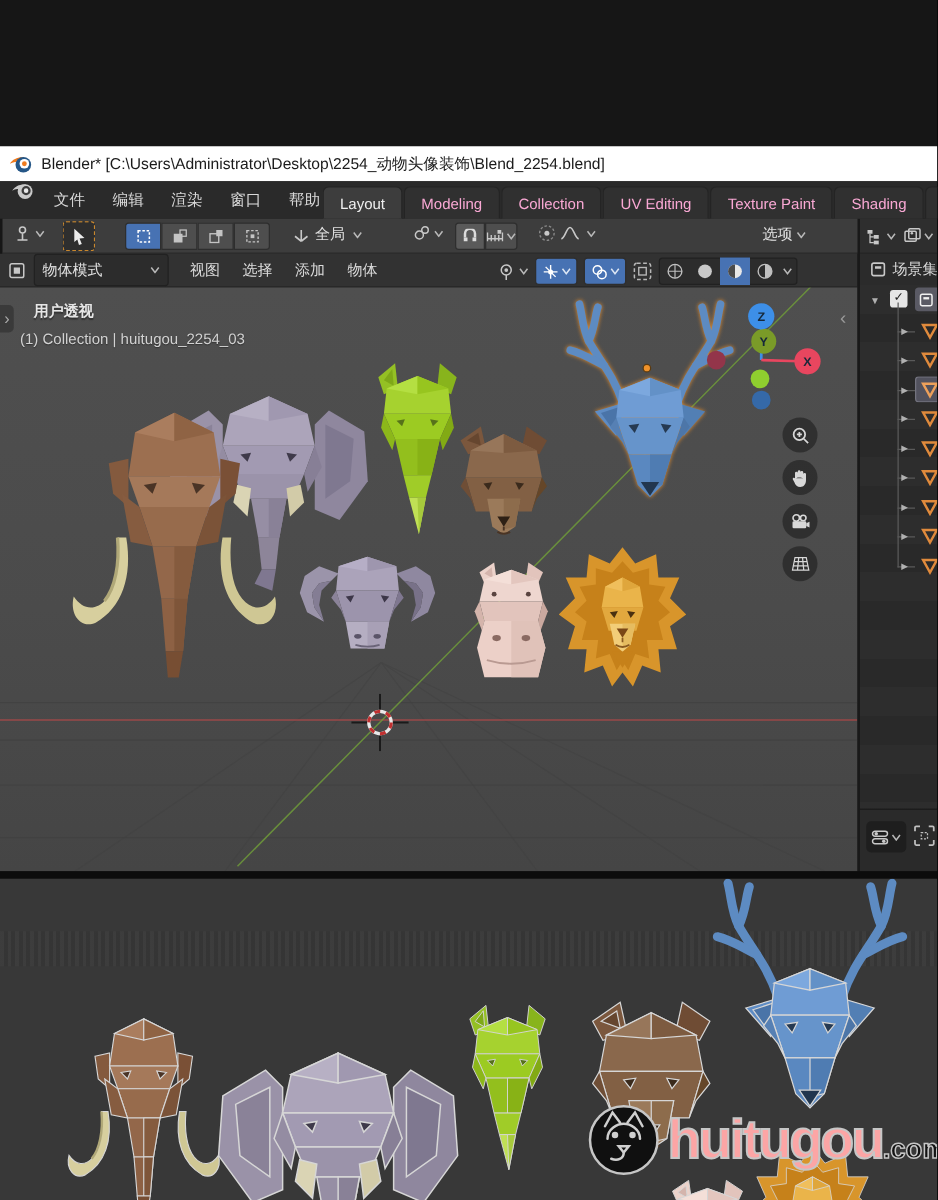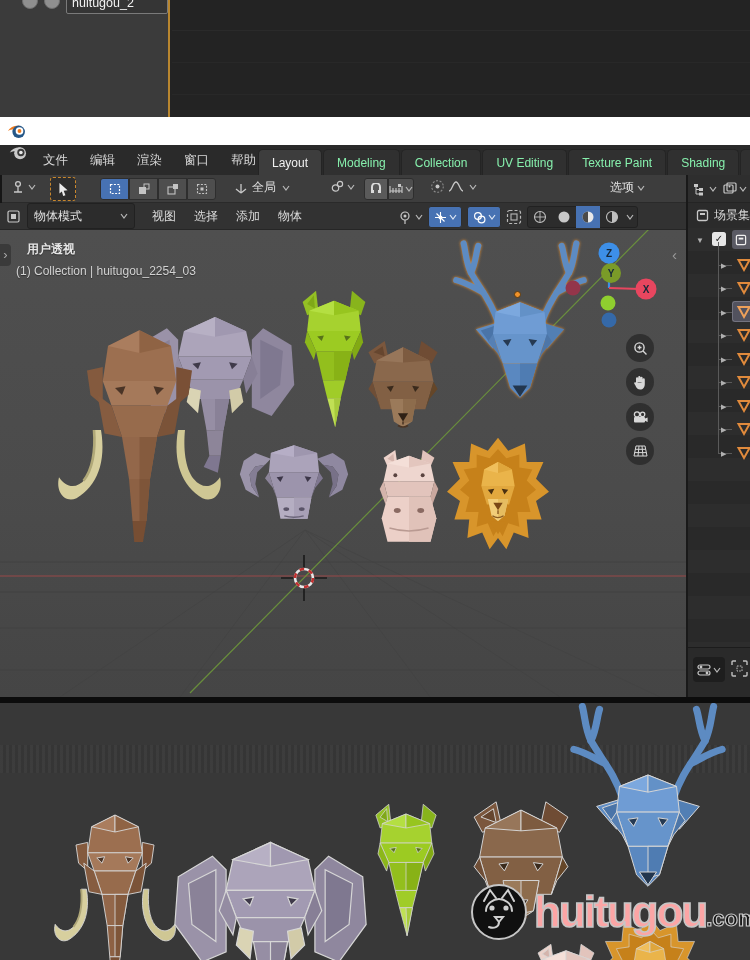--- a/index.html
+++ b/index.html
@@ -13,21 +13,21 @@
 #toppanel .leftpane{position:absolute;left:0;top:0;width:170px;height:117px;background:#3b3b3b;border-right:2px solid #b8862f}
 .viscircle{position:absolute;width:16px;height:16px;border-radius:50%;background:#8f8f8f;border:1px solid #6e6e6e}
 #namefield{position:absolute;left:66px;top:-8px;width:102px;height:22px;background:#353535;border:1px solid #7a7a7a;border-radius:2px;color:#f2f2f2;font-size:12.5px;line-height:20px;padding:0 5px;overflow:hidden}
 
 #titlebar{left:0;top:117px;width:750px;height:28px;background:#ffffff;display:flex;align-items:center}
 #titlebar .title{color:#1b1b1b;font-size:12.5px;margin-left:6px;white-space:nowrap}
 
 #menurow{left:0;top:145px;width:750px;height:30px;background:#2a2a2a;display:flex;}
 .menu-item{color:#d8d8d8;font-size:12.5px;padding:0 11px;line-height:30px;cursor:default}
 #tabs{position:absolute;left:258px;top:0;height:30px;display:flex;align-items:flex-end;gap:1px}
-.tab{height:26px;line-height:26px;padding:0 13px;font-size:12px;color:#86efac;background:#303030;border-radius:5px 5px 0 0;border:1px solid #242424;border-bottom:none;cursor:default;white-space:nowrap}
+.tab{height:26px;line-height:26px;padding:0 13px;font-size:12px;color:#f9a8d4;background:#303030;border-radius:5px 5px 0 0;border:1px solid #242424;border-bottom:none;cursor:default;white-space:nowrap}
 .tab.active{background:#3d3d3d;color:#f0f0f0}
 
 #toolrow{left:2px;top:175px;width:686px;height:28px;background:#3d3d3d;border-bottom:1px solid #2a2a2a}
 .ibtn{display:inline-flex;align-items:center;justify-content:center;height:22px;background:#4e4e4e;border:1px solid #2e2e2e;cursor:default}
 .chev{width:8px;height:6px;margin-left:2px}
 .lbl{color:#e0e0e0;font-size:12px;white-space:nowrap}
 
 #vphead{left:0;top:203px;width:686px;height:27px;background:#323232;border-bottom:1px solid #262626;display:flex;align-items:center}
 .dropbox{display:inline-flex;align-items:center;background:#2c2c2c;border:1px solid #212121;border-radius:3px;height:21px;padding:12px 6px;cursor:default}
 .hmenu{color:#dcdcdc;font-size:12px;padding:0 9px;cursor:default}
@@ -213,38 +213,29 @@
  <polygon points="55,68 66,68 62,86 55,88" fill="#e6bc60"></polygon>
  <polygon points="50,72 60,72 55,80" fill="#7a4716"></polygon>
  <path d="M55,80 L55,84 M49,86 Q55,90 61,86" stroke="#8a5a20" stroke-width="1.5" fill="none"></path>
  <polygon points="46,92 64,92 55,106" fill="#c6811a"></polygon>
 </symbol>
 </defs>
 </svg>
 
 <div id="root">
 
-  <div id="toppanel" class="abs">
-    <div class="leftpane">
-      <div class="viscircle" style="left:22px;top:-7px"></div>
-      <div class="viscircle" style="left:44px;top:-7px"></div>
-      <div id="namefield">huitugou_2</div>
-    </div>
-    <div class="abs" style="left:172px;top:30px;width:578px;height:1px;background:#2a2a2a"></div>
-    <div class="abs" style="left:172px;top:62px;width:578px;height:1px;background:#282828"></div>
-    <div class="abs" style="left:172px;top:94px;width:578px;height:1px;background:#282828"></div>
-  </div>
 
   <div id="titlebar" class="abs">
     <svg width="20" height="16" viewBox="0 0 24 18" style="margin-left:7px">
       <path d="M1,9 C4,4 10,2 15,3 L12,7 C8,7 4,7 1,9 Z" fill="#ef7b1e"></path>
       <circle cx="14" cy="10" r="7.5" fill="#265787"></circle>
       <circle cx="15" cy="9" r="4.6" fill="#ffffff"></circle>
       <circle cx="15" cy="9" r="2.3" fill="#ef7b1e"></circle>
     </svg>
+    <span class="title">Blender* [C:\Users\Administrator\Desktop\2254_动物头像装饰\Blend_2254.blend]</span>
   </div>
 
   <div id="menurow" class="abs">
     <svg width="19" height="15" viewBox="0 0 24 18" style="margin-left:9px">
       <path d="M1,9 C4,4 10,2 15,3 L12,7 C8,7 4,7 1,9 Z" fill="#c9c9c9"></path>
       <circle cx="14" cy="10" r="7.5" fill="#c9c9c9"></circle>
       <circle cx="15" cy="9" r="4.6" fill="#3a3a3a"></circle>
       <circle cx="15" cy="9" r="2.3" fill="#e8e8e8"></circle>
     </svg>
     <div style="display:flex;margin-left:4px">

